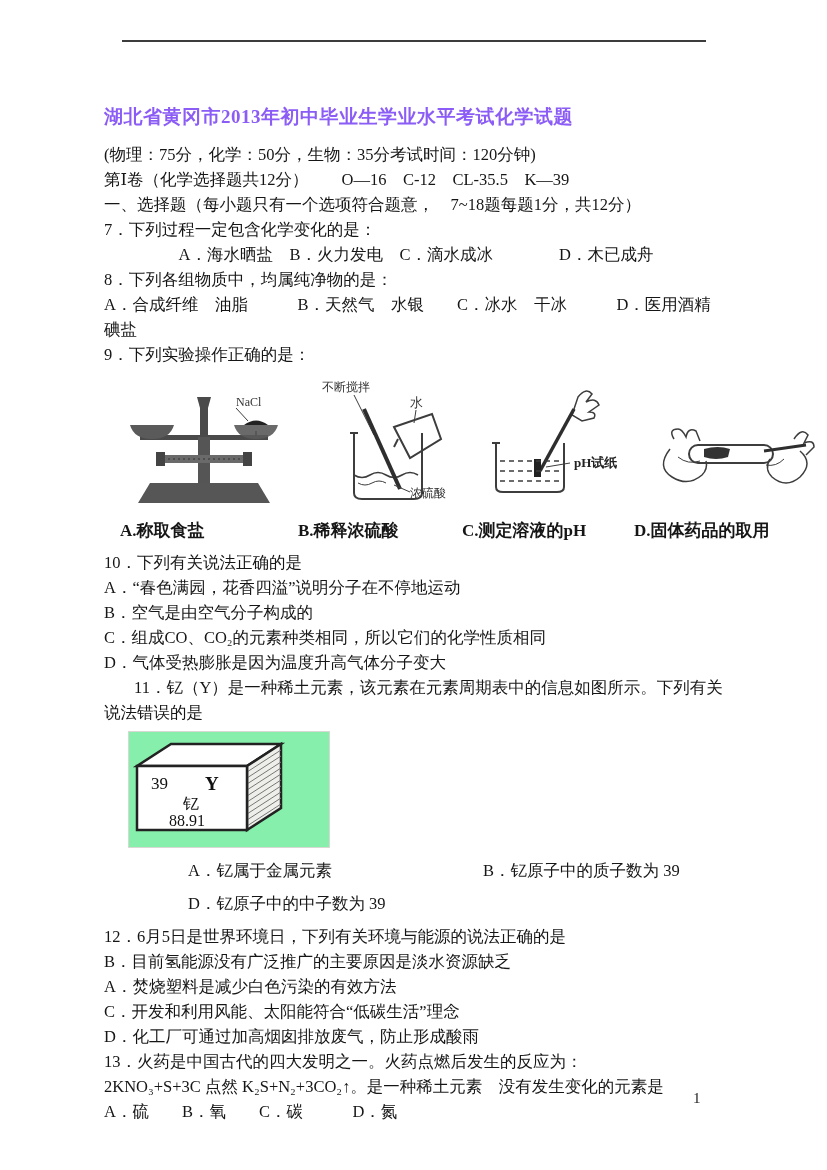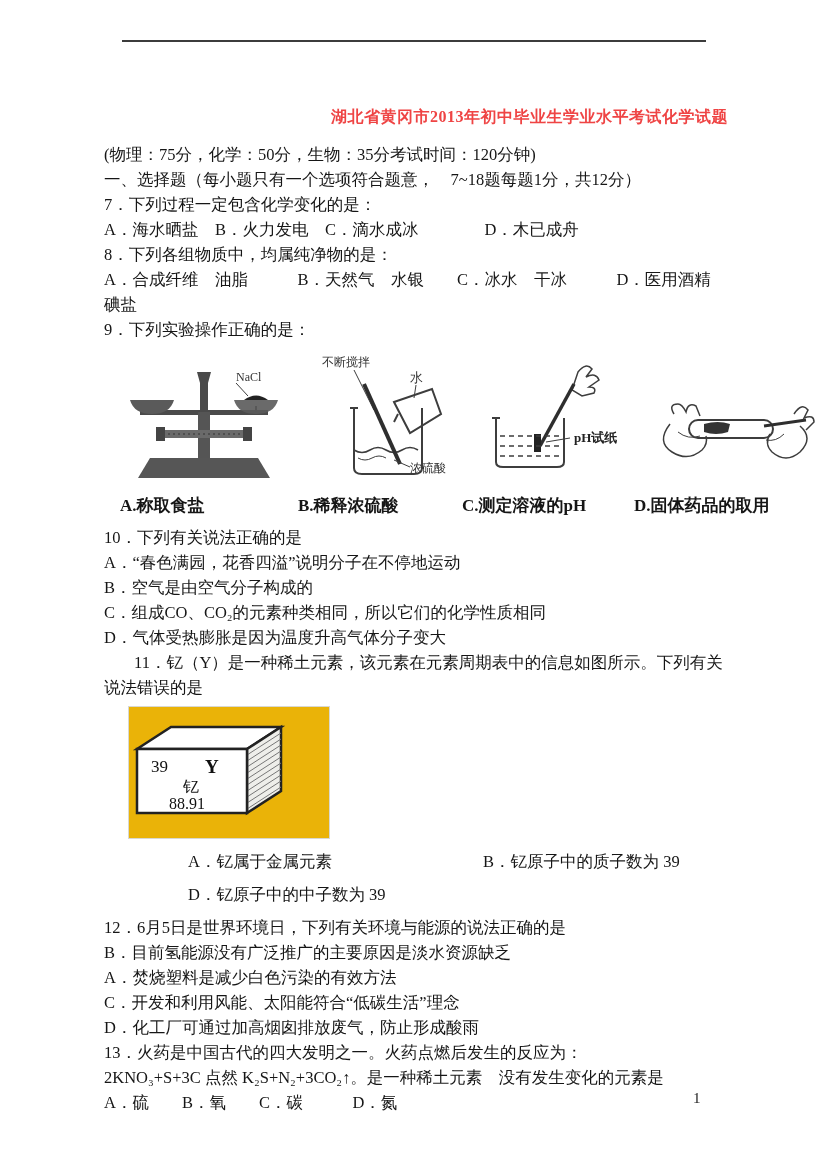--- a/index.html
+++ b/index.html
@@ -14,70 +14,71 @@
   .top-rule{
     position:absolute;top:40px;left:122px;width:584px;height:0;
     border-top:2px solid #3c3c3c;
   }
   .content{
     position:absolute;left:104px;top:104px;width:624px;
     font-size:16.5px;line-height:25px;
   }
   .doc-title{
     margin:0 0 13px 0;
-    text-align:right;
-    font-size:16px;font-weight:bold;
-    color:#ef4444;
+    text-align:left;
+    font-size:19px;font-weight:bold;
+    color:#8b5cf6;
     letter-spacing:0.5px;
   }
   p.line{margin:0;padding:0;white-space:pre-wrap;}
   .ind-info{padding-left:36px;}
   .ind-sect{padding-left:76px;}
   .ind-stem{padding-left:20px;}
   .ind-stem2{padding-left:30px;}
-  .ind-opt{padding-left:46px;}
+  .ind-opt{padding-left:46px;text-align:center;}
   .ind-opt2{padding-left:76px;}
   .ind-opt3{padding-left:100px;}
   .q11-stem{text-indent:30px;}
   .figures-row{
     display:flex;align-items:flex-end;
     margin:10px 0 8px 6px;
   }
   .figure{text-align:left;}
   .figure .caption{
     font-weight:bold;font-size:17px;line-height:22px;margin-top:2px;
     white-space:nowrap;
   }
   .fig-a{width:168px;margin-left:10px;}
   .fig-b{width:152px;margin-left:10px;}
   .fig-c{width:168px;margin-left:12px;}
   .fig-d{width:198px;margin-left:4px;}
   .sketch{stroke:#3d3d3d;fill:none;}
-  .cube-wrap{margin:6px 16px 10px 24px;width:196px;background:#eab308;
-    border:1px solid #d8d8d2;padding:12px 2px;}
+  .cube-wrap{margin:6px 16px 10px 24px;width:196px;background:#86efac;
+    border:1px solid #d8d8d2;padding:4px 2px;}
   .opt-2col{display:flex;padding-left:76px;margin:8px;line-height:25px;}
   .opt-2col .col1{width:295px;flex:0 0 295px;}
   .page-number{
     position:absolute;left:693px;top:1090px;
     font-size:15px;color:#222;
   }
   svg text{font-family:"Liberation Serif","DejaVu Serif",serif;}
 </style>
 </head>
 <body>
 
 <div class="page">
 
   <div class="top-rule"></div>
 
   <div class="content">
 
     <h1 class="doc-title">湖北省黄冈市2013年初中毕业生学业水平考试化学试题</h1>
 
     <p class="line ind-info">(物理：75分，化学：50分，生物：35分考试时间：120分钟)</p>
+    <p class="line ind-sect">第Ⅰ卷（化学选择题共12分）　　O—16　C-12　CL-35.5　K—39</p>
     <p class="line ind-sect">一、选择题（每小题只有一个选项符合题意，　7~18题每题1分，共12分）</p>
 
     <p class="line ind-stem">7．下列过程一定包含化学变化的是：</p>
     <p class="line ind-opt">A．海水晒盐　B．火力发电　C．滴水成冰　　　　D．木已成舟</p>
 
     <p class="line ind-stem2">8．下列各组物质中，均属纯净物的是：</p>
     <p class="line ind-opt3">A．合成纤维　油脂　　　B．天然气　水银　　C．冰水　干冰　　　D．医用酒精</p>
     <p class="line">碘盐</p>
 
     <p class="line ind-stem2">9．下列实验操作正确的是：</p>

